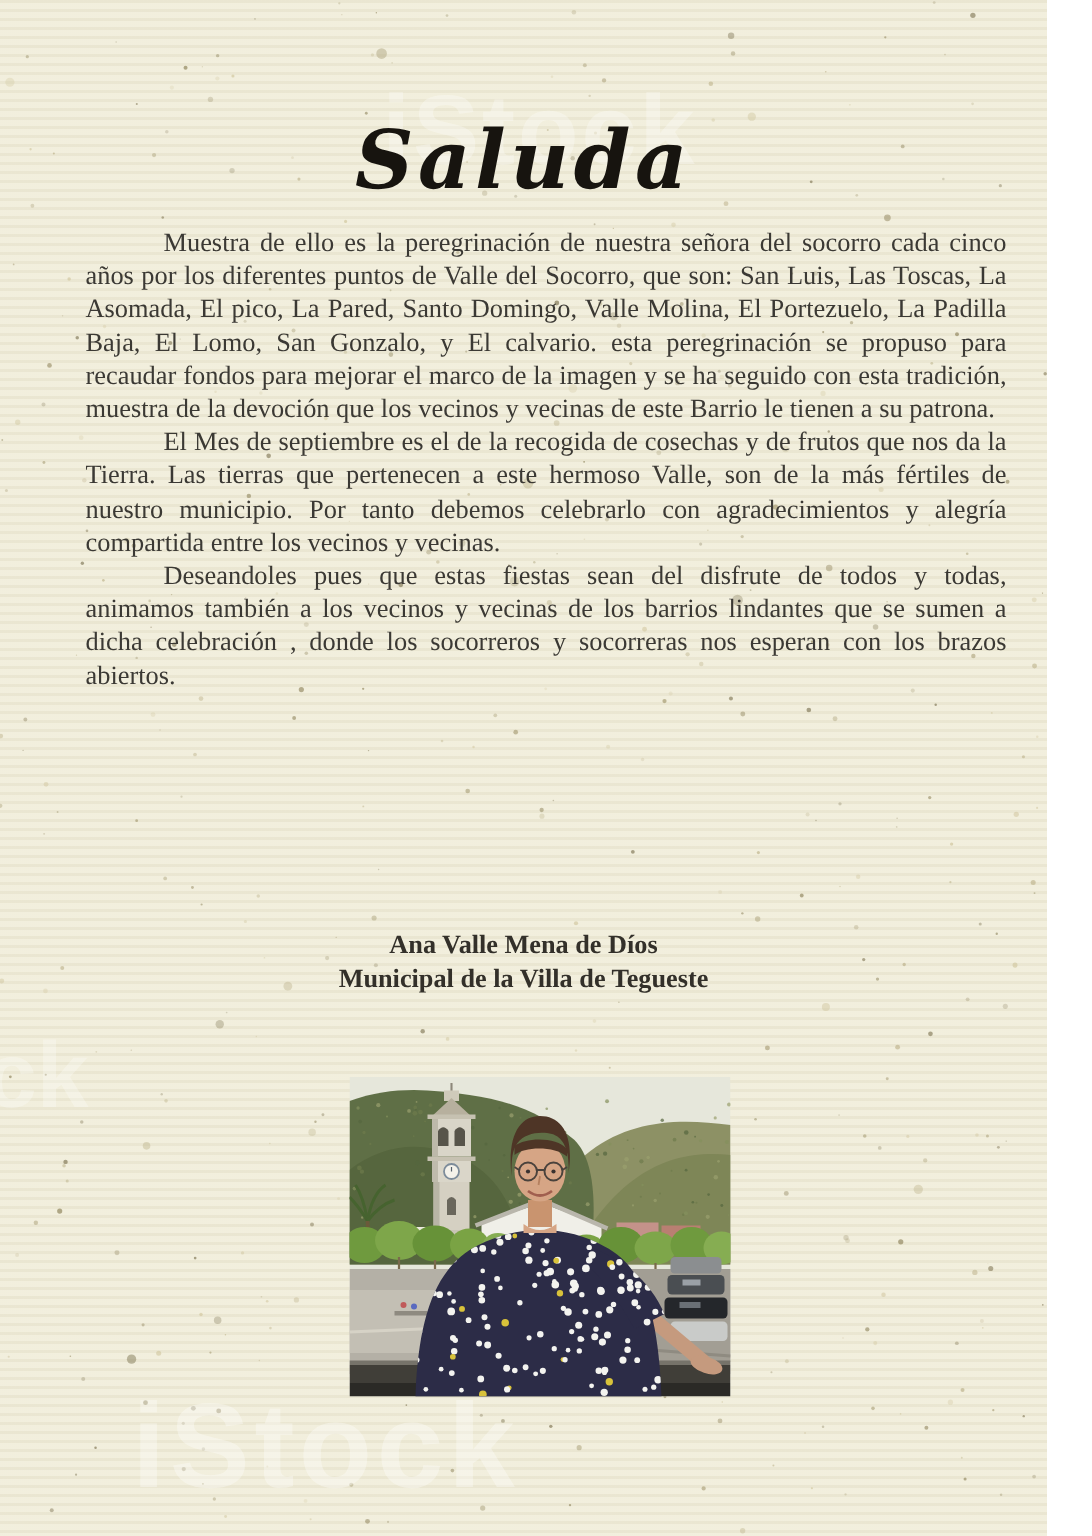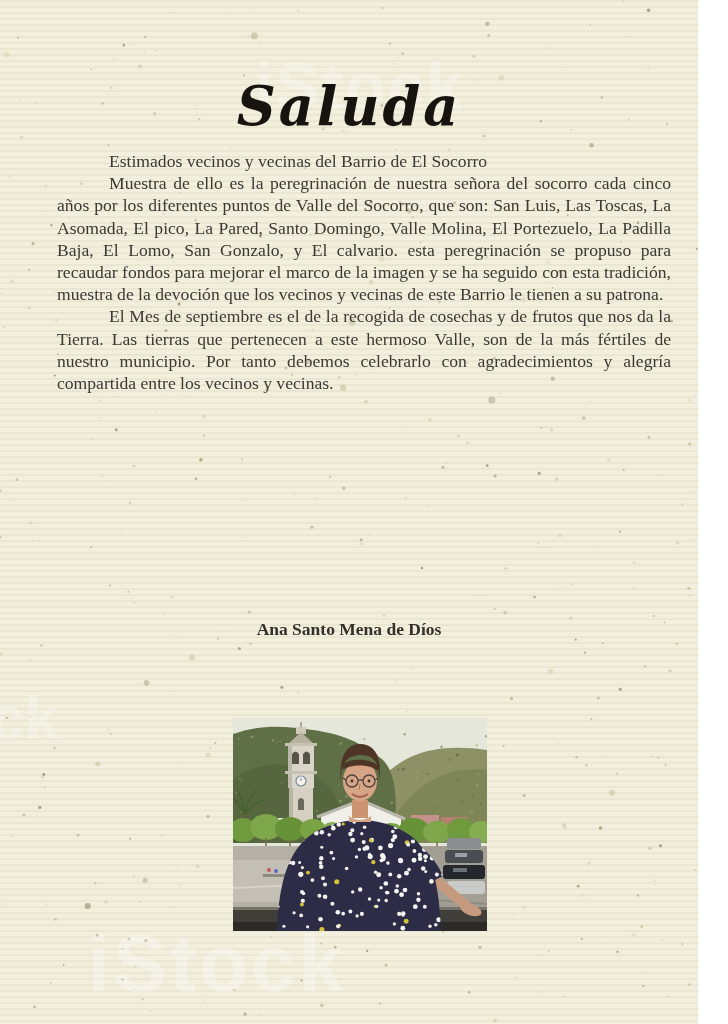--- a/index.html
+++ b/index.html
@@ -503,27 +503,28 @@
       <circle cx="208.1" cy="754.9" r="2.49" fill="#b9ae85" opacity="0.31"></circle>
     </svg>
 
   <span class="watermark wm-top">iStock</span>
   <span class="watermark wm-bottom">iStock</span>
   <span class="watermark wm-edge">ck</span>
 
   <div class="title">Saluda</div>
 
   <div class="body-text">
-    <p>Estimados vecinos y vecinas del Barrio de El Socorro</p>
     <p>Muestra de ello es la peregrinación de nuestra señora del socorro cada cinco años por los diferentes puntos de Valle del Socorro, que son: San Luis, Las Toscas, La Asomada, El pico, La Pared, Santo Domingo, Valle Molina, El Portezuelo, La Padilla Baja, El Lomo, San Gonzalo, y El calvario. esta peregrinación se propuso para recaudar fondos para mejorar el marco de la imagen y se ha seguido con esta tradición, muestra de la devoción que los vecinos y vecinas de este Barrio le tienen a su patrona.</p>
     <p>El Mes de septiembre es el de la recogida de cosechas y de frutos que nos da la Tierra. Las tierras que pertenecen a este hermoso Valle, son de la más fértiles de nuestro municipio. Por tanto debemos celebrarlo con agradecimientos y alegría compartida entre los vecinos y vecinas.</p>
+    <p>Deseandoles pues que estas fiestas sean del disfrute de todos y todas, animamos también a los vecinos y vecinas de los barrios lindantes que se sumen a dicha celebración , donde los socorreros y socorreras nos esperan con los brazos abiertos.</p>
   </div>
 
   <div class="signature">
-    <div>Ana Santo Mena de Díos</div>
+    <div>Ana Valle Mena de Díos</div>
+    <div>Municipal de la Villa de Tegueste</div>
   </div>
 
   <div class="photo" aria-label="Mayor with short dark hair and glasses in a navy polka-dot blouse, standing at a railing before the Tegueste church bell tower, white village buildings, tree-lined plaza and green mountains">
     <svg viewBox="0 0 254 213" width="254" height="213">
 
       <rect width="254" height="213" fill="#e6e7db"></rect>
 
       <path d="M110,125 C145,34 195,24 254,32 L254,125 Z" fill="#8d9165"></path>
       <path d="M145,125 C178,62 215,48 254,52 L254,125 Z" fill="#7b8455" opacity="0.85"></path>
 

